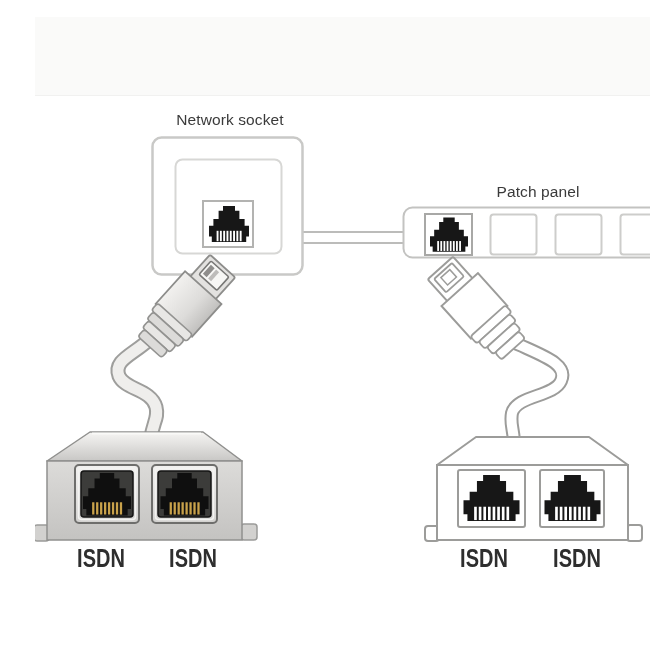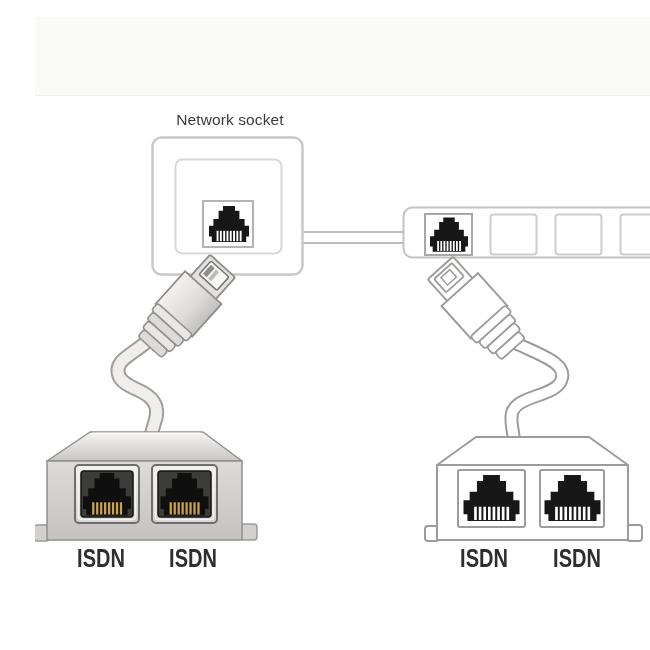--- a/index.html
+++ b/index.html
@@ -161,17 +161,18 @@
 
       <g>
         <rect x="505" y="453" width="64" height="57" rx="2" fill="#ffffff" stroke="#9c9c9a" stroke-width="2"></rect>
         <use href="#crown" transform="translate(509.5,458) scale(1.4,1.28)" fill="#171717"></use>
         <use href="#slots8" transform="translate(509.5,458) scale(1.4,1.28)" fill="#ffffff"></use>
       </g>
     </g>
   </svg>
 
   <div class="lbl lbl-net">Network socket</div>
+  <div class="lbl lbl-patch">Patch panel</div>
   <div class="isdn isdn-l1">ISDN</div>
   <div class="isdn isdn-l2">ISDN</div>
   <div class="isdn isdn-r1">ISDN</div>
   <div class="isdn isdn-r2">ISDN</div>
 </div>
 
 </body></html>

